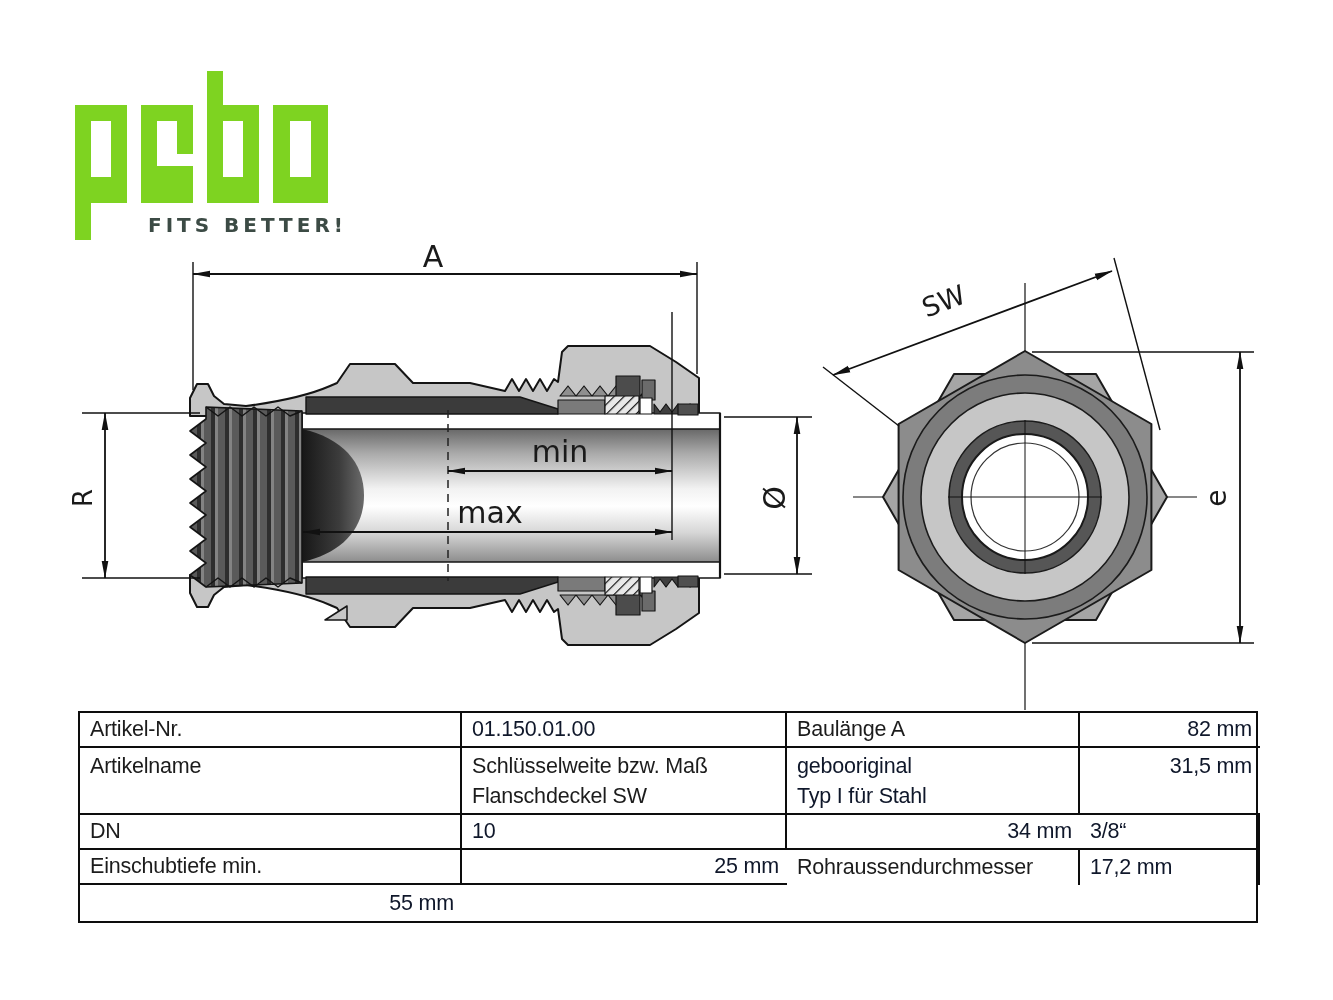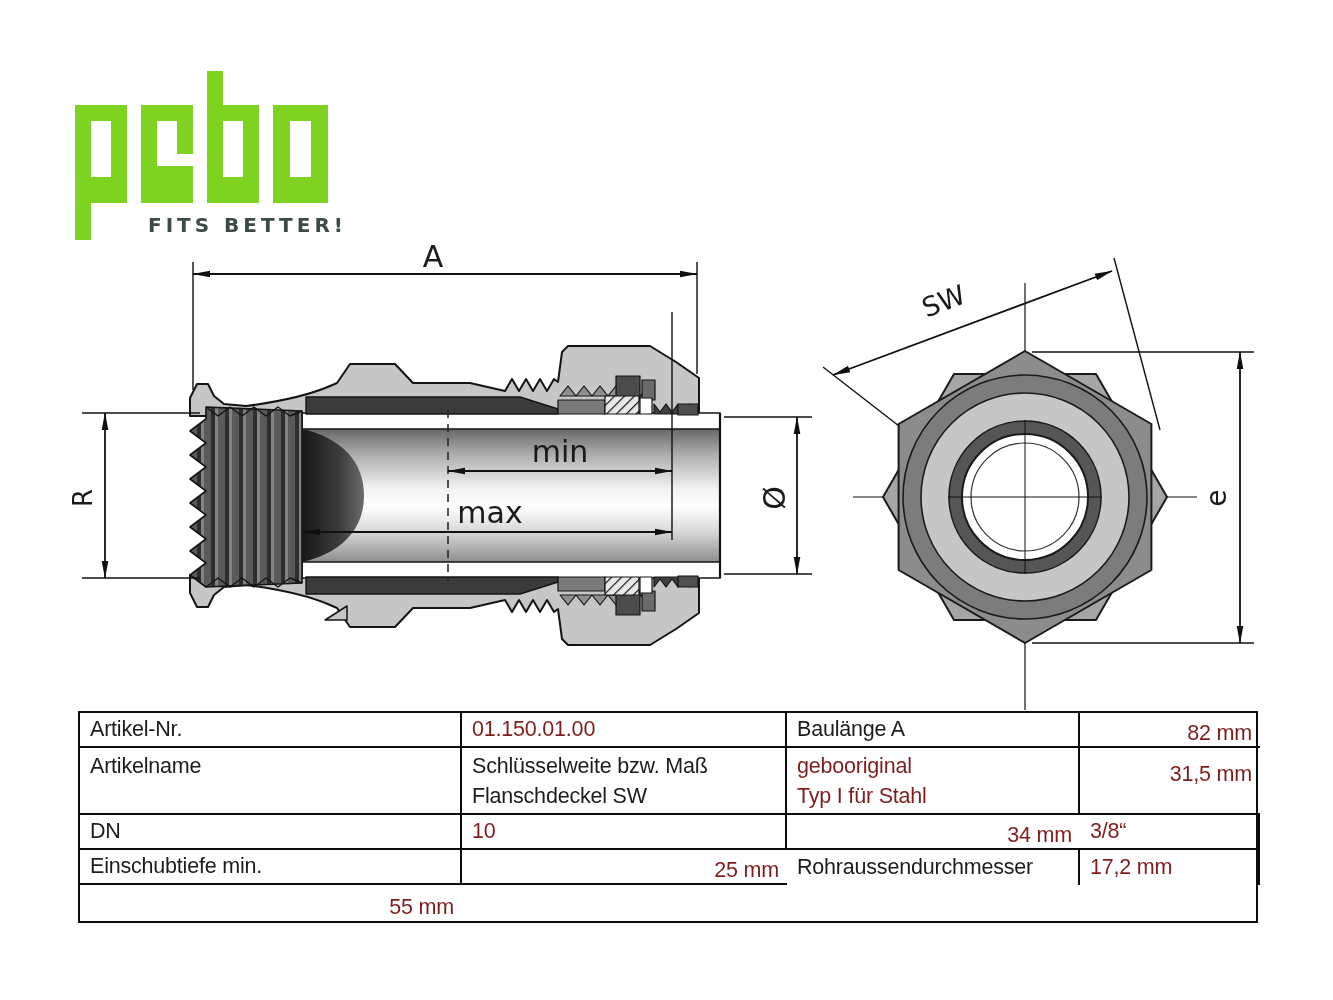--- a/index.html
+++ b/index.html
@@ -21,23 +21,23 @@
     grid-template-rows:35px 67px 35px 35px 36px;
     border:2.5px solid #0d0d0d;
     box-sizing:border-box;
     font-size:21.5px;letter-spacing:-0.2px;color:#1c1c1c;
   }
   .cell{
     border-right:2px solid #0d0d0d;border-bottom:2px solid #0d0d0d;
     padding:12px 10px;display:flex;align-items:center;
     white-space:pre-line;line-height:1.4;box-sizing:border-box;overflow:hidden;
   }
-  .cell.last-col{border-right:none;margin-top:8px;}
+  .cell.last-col{border-right:none;}
   .cell.last-row{border-bottom:none;}
-  .cell.value{color:#7f1d1d;}
+  .cell.value{color:#0f172a;}
   .cell.num{justify-content:flex-end;text-align:right;padding-right:8px;}
   .cell.tall{align-items:flex-start;padding-top:3px;}
 </style>
 </head>
 <body>
 
 <div id="page">
 
   <svg id="logo" width="300" height="190" viewBox="0 0 300 190">
     <g fill="#7ed321">

